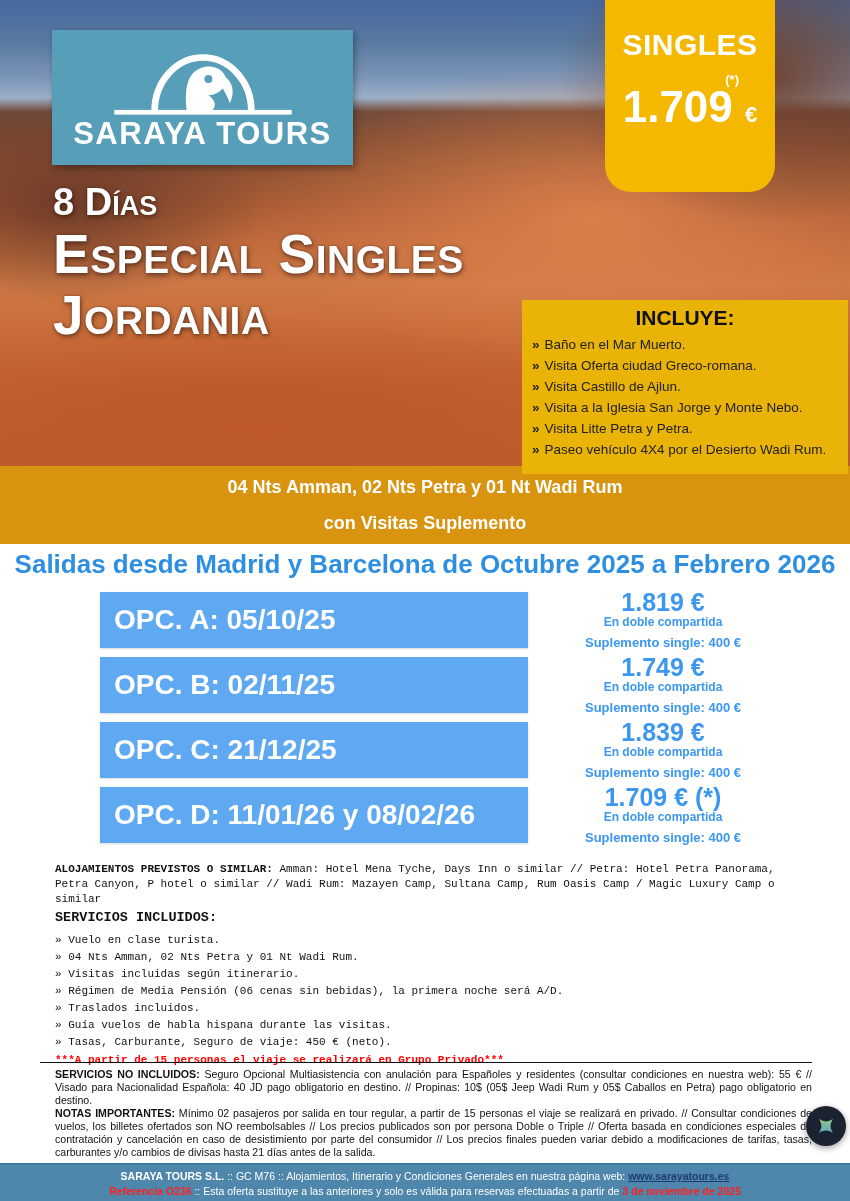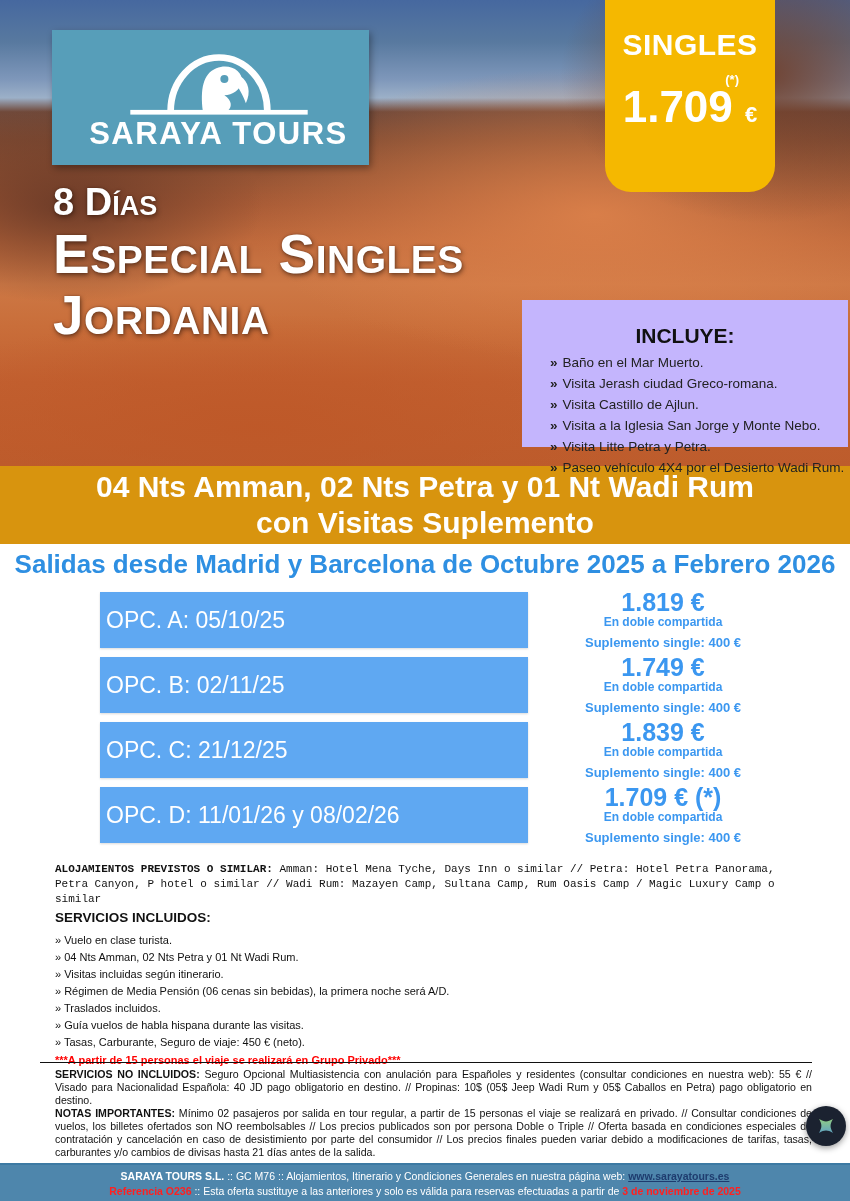--- a/index.html
+++ b/index.html
@@ -13,72 +13,72 @@
       radial-gradient(ellipse 300px 150px at 8% 44%, rgba(100,55,38,.85) 0%, rgba(100,55,38,0) 65%),
       radial-gradient(ellipse 500px 210px at 70% 46%, rgba(224,132,76,.85) 0%, rgba(224,132,76,0) 70%),
       radial-gradient(ellipse 520px 160px at 30% 92%, rgba(190,88,40,.9) 0%, rgba(190,88,40,0) 72%),
       linear-gradient(180deg,#46689f 0%,#58799f 9%,#7e97ba 17%,#9cb0c8 21%,
         #70493a 24%,#7f4b33 30%,#935334 37%,#a85b36 44%,#c06a3c 52%,
         #cd7845 61%,#c96e3a 70%,#c26030 82%,#bd5c2c 100%);}
 
   
   .logo-box{position:absolute;left:52px;top:30px;width:301px;height:135px;z-index:4;
     background:var(--c-logo-teal,#579EB9);box-shadow:2px 3px 7px rgba(0,0,0,.35);
-    display:flex;flex-direction:column;align-items:center;justify-content:flex-start;padding-left:16px;}
+    display:flex;flex-direction:column;align-items:center;justify-content:flex-start;}
   .logo-box svg{width:230px;height:86px;margin-top:6px;}
   .logo-brand{color:#fff;font-weight:700;font-size:31px;letter-spacing:1.5px;margin-top:-6px;white-space:nowrap;}
 
   
   .badge{position:absolute;left:605px;top:0;width:170px;height:192px;z-index:4;
     background:var(--c-accent-yellow,#F5B800);border-radius:0 0 26px 26px;color:#fff;text-align:center;}
   .badge-label{font-size:30px;font-weight:700;margin-top:28px;letter-spacing:.5px;}
   .badge-ast{font-size:13px;font-weight:700;text-align:right;padding-right:36px;margin-top:10px;}
   .badge-price{font-size:44px;font-weight:700;line-height:1;margin-top:-2px;}
   .badge-cur{font-size:22px;font-weight:700;}
 
   
   .hero-title{position:absolute;left:53px;top:182px;z-index:3;color:#fff;font-weight:700;
     font-variant:small-caps;text-shadow:1px 2px 5px rgba(40,18,8,.6),0 0 2px rgba(40,18,8,.35);}
   .hero-title .t1{font-size:38px;line-height:1.1;}
   .hero-title .t2{font-size:55px;line-height:1.12;letter-spacing:.5px;}
   .hero-title .t3{font-size:55px;line-height:1.12;letter-spacing:.5px;}
 
   
-  .incluye{position:absolute;left:522px;top:300px;width:326px;height:147px;z-index:3;
-    background:#c4b5fd;padding:18px;box-sizing:border-box;}
+  .incluye{position:absolute;left:522px;top:300px;width:326px;height:174px;z-index:3;
+    background:#eab308;padding:0;box-sizing:border-box;}
   .incluye-title{font-size:21px;font-weight:700;color:#111;text-align:center;margin:6px 0 4px 0;}
   .inc-item{font-size:13.5px;color:#222;line-height:21px;padding-left:10px;white-space:nowrap;}
   .inc-item .chev{font-weight:700;margin-right:5px;}
 
   
   .banner{position:absolute;left:0;top:466px;width:850px;height:78px;z-index:2;
     background:var(--c-banner-orange,#D8940E);color:#fff;text-align:center;font-weight:700;}
-  .banner div{font-size:30px;line-height:36px;}
+  .banner div{font-size:18px;line-height:36px;}
   .banner{padding-top:3px;box-sizing:border-box;}
 
   
   .salidas{position:absolute;left:0;top:549px;width:850px;text-align:center;z-index:2;
     color:var(--c-heading-blue,#2E8FE2);font-size:26px;font-weight:700;}
 
   
   .options{position:absolute;left:0;top:592px;width:850px;z-index:2;}
   .option-row{display:flex;align-items:center;height:56px;margin-bottom:9px;}
   .option-bar{margin-left:100px;width:428px;height:56px;background:var(--c-bar-blue,#5FA8F2);
     display:flex;align-items:center;box-shadow:0 1px 2px rgba(0,0,0,.15);}
-  .option-label{color:#fff;font-weight:400;font-size:23px;padding-left:6px;white-space:nowrap;}
+  .option-label{color:#fff;font-weight:700;font-size:28px;padding-left:14px;white-space:nowrap;}
   .option-price{width:250px;margin-left:10px;text-align:center;color:var(--c-price-blue,#3B97F0);}
   .option-price .price{font-size:25px;font-weight:700;line-height:1;}
   .option-price .price-note{font-size:12px;font-weight:700;line-height:1.1;margin-top:1px;}
   .option-price .supplement{font-size:13px;font-weight:700;margin-top:6px;}
 
   
   .tb{position:absolute;left:55px;width:757px;color:#111;}
   .tb .lbl{font-weight:700;}
   .aloja{top:862px;font-size:11px;line-height:15px;font-family:Liberation Mono, monospace;}
-  .serv{top:910px;}
+  .serv{top:910px;font-family:Liberation Mono, monospace;}
   .serv-title{font-size:13.5px;font-weight:700;margin-bottom:7px;}
   .serv-item{font-size:11px;line-height:17px;}
   .serv-note{font-size:11px;line-height:17px;font-weight:700;color:var(--c-red,#FF0000);margin-top:1px;}
   .divider{position:absolute;left:40px;top:1062px;width:772px;height:0;border-top:1.6px solid #111;}
   .noinc{top:1068px;font-size:10.6px;line-height:13px;text-align:justify;}
   .notas{top:1107px;font-size:10.6px;line-height:13px;text-align:justify;}
 
   
   .footer{position:absolute;left:0;top:1163px;width:850px;height:38px;z-index:2;
     background:var(--c-footer-blue,#4E86AC);border-top:2px solid #3d7aa3;color:#fff;
@@ -120,21 +120,21 @@
   <div class="hero-title">
     <div class="t1">8 Días</div>
     <div class="t2">Especial Singles</div>
     <div class="t3">Jordania</div>
   </div>
 
   <div class="incluye">
     <div class="incluye-title">INCLUYE:</div>
     <div>
         <div class="inc-item"><span class="chev">»</span><span>Baño en el Mar Muerto.</span></div>
-        <div class="inc-item"><span class="chev">»</span><span>Visita Jerash ciudad Greco-romana.</span></div>
+        <div class="inc-item"><span class="chev">»</span><span>Visita Oferta ciudad Greco-romana.</span></div>
         <div class="inc-item"><span class="chev">»</span><span>Visita Castillo de Ajlun.</span></div>
         <div class="inc-item"><span class="chev">»</span><span>Visita a la Iglesia San Jorge y Monte Nebo.</span></div>
         <div class="inc-item"><span class="chev">»</span><span>Visita Litte Petra y Petra.</span></div>
         <div class="inc-item"><span class="chev">»</span><span>Paseo vehículo 4X4 por el Desierto Wadi Rum.</span></div>
       </div>
   </div>
 
   <div class="banner">
     <div>04 Nts Amman, 02 Nts Petra y 01 Nt Wadi Rum</div>
     <div>con Visitas Suplemento</div>

